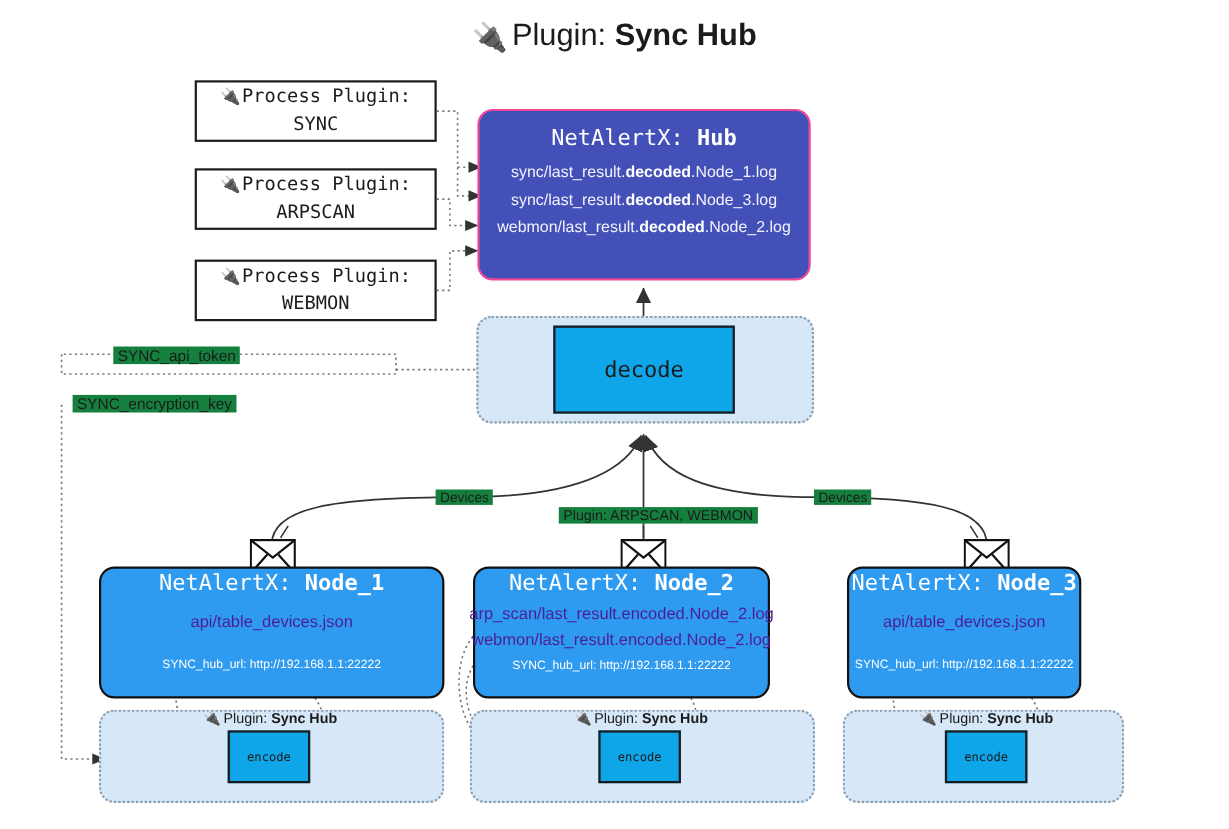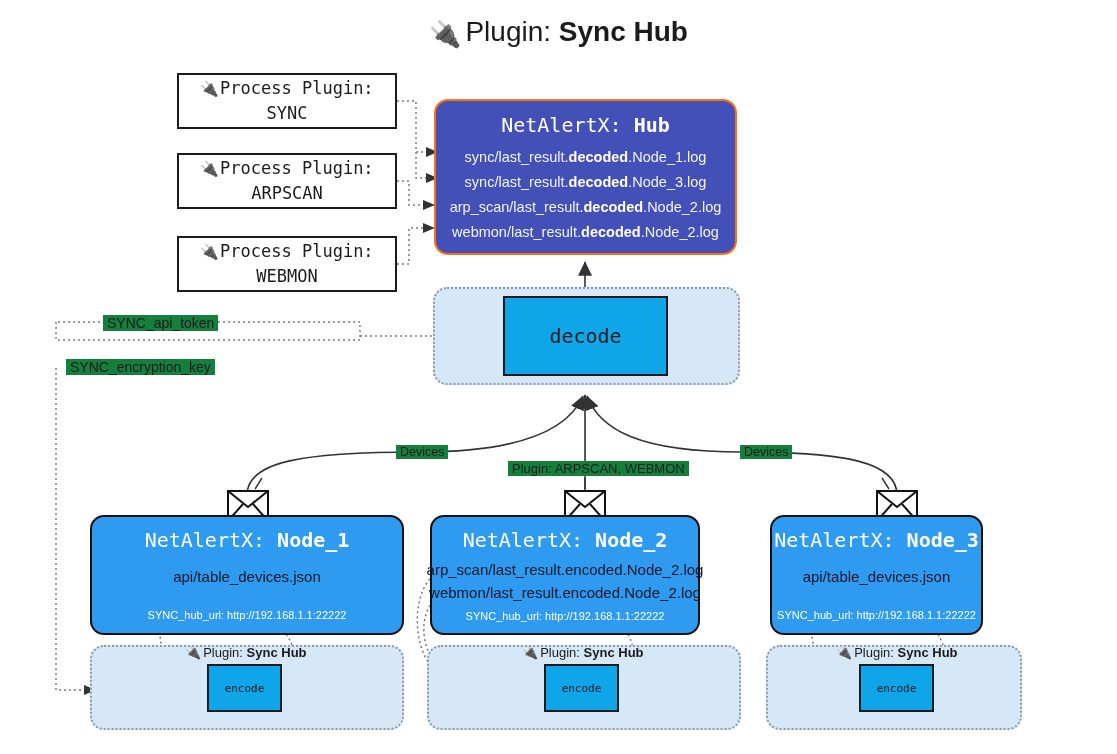--- a/index.html
+++ b/index.html
@@ -33,43 +33,43 @@
     font-family:"DejaVu Sans Mono","Liberation Mono",monospace;
     font-size:17px;color:#1b1b1b;
     display:flex;flex-direction:column;align-items:center;justify-content:center;
     line-height:1.45;
   }
   .proc-box .l1{white-space:nowrap;}
   .proc-box .l2{white-space:nowrap;}
   .proc-box .plug{font-size:15px;margin-right:1px;}
 
   .hub-box{
-    background:#4350b8;border:2px solid #f97316;border-radius:14px;
+    background:#4350b8;border:2px solid #ec4899;border-radius:14px;
     color:#ffffff;
     display:flex;flex-direction:column;align-items:center;
     padding-top:12px;
   }
   .hub-title{
     font-family:"DejaVu Sans Mono","Liberation Mono",monospace;
     font-size:20px;white-space:nowrap;margin-bottom:8px;
   }
   .hub-title b{font-weight:bold;}
   .hub-line{font-size:14.5px;line-height:1.72;white-space:nowrap;color:#f2f3fb;}
   .hub-line b{font-weight:bold;color:#ffffff;}
 
   .node-box{
     background:#2f9bf0;border:2px solid #111;border-radius:14px;color:#ffffff;
     display:flex;flex-direction:column;align-items:center;
   }
   .node-title{
     font-family:"DejaVu Sans Mono","Liberation Mono",monospace;
-    font-size:20px;white-space:nowrap;margin-top:11px;
+    font-size:20px;white-space:nowrap;
   }
   .node-title b{font-weight:bold;}
-  .node-line{font-size:15px;white-space:nowrap;color:#0f172a;}
+  .node-line{font-size:15px;white-space:nowrap;color:#4c1d95;}
   .node-url{font-size:11px;white-space:nowrap;color:#ffffff;}
 
   .subgraph{
     position:absolute;box-sizing:border-box;
     background:#d6e8f8;border:2px dotted #8a9aa8;border-radius:14px;
   }
   .plain-box{
     position:absolute;box-sizing:border-box;
     background:#0ea5e9;border:2px solid #1b1b1b;
     display:flex;align-items:center;justify-content:center;
@@ -180,23 +180,20 @@
       <span>NetAlertX:</span>
       <b>Hub</b>
     </div>
     <div class="hub-line">
       <span>sync/last_result.</span><b>decoded</b><span>.Node_1.log</span>
     </div>
     <div class="hub-line">
       <span>sync/last_result.</span><b>decoded</b><span>.Node_3.log</span>
     </div>
     <div class="hub-line">
-      <span>arp_scan/last_result.</span><b>decoded</b><span>.Node_2.log</span>
-    </div>
-    <div class="hub-line">
       <span>webmon/last_result.</span><b>decoded</b><span>.Node_2.log</span>
     </div>
   </div>
 
   <div class="subgraph" style="left:433px;top:287px;width:307px;height:98px;"></div>
   <div class="plain-box decode-box" style="left:503px;top:296px;width:165px;height:80px;">
     <span>decode</span>
   </div>
 
   <div class="edge-label token" style="left:103px;top:315px;">SYNC_api_token</div>

